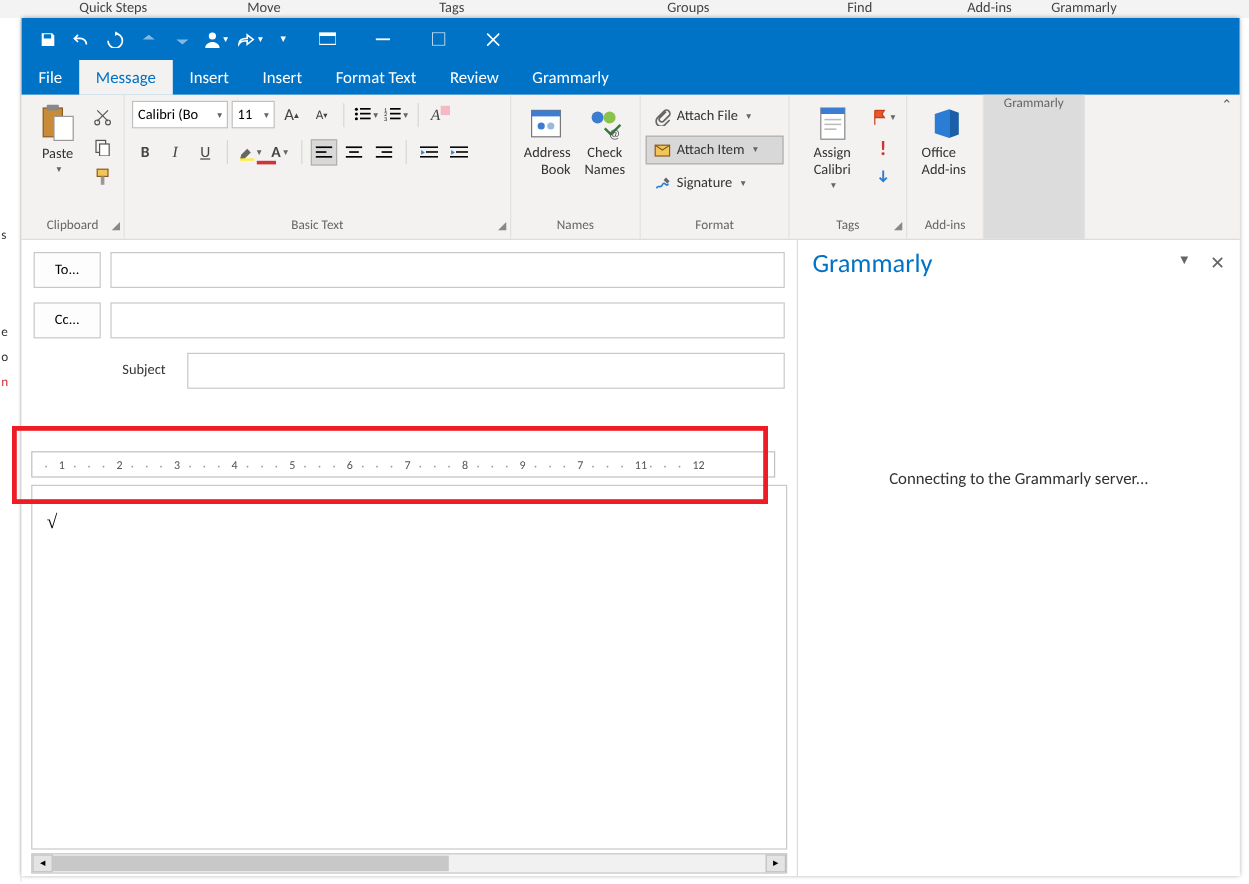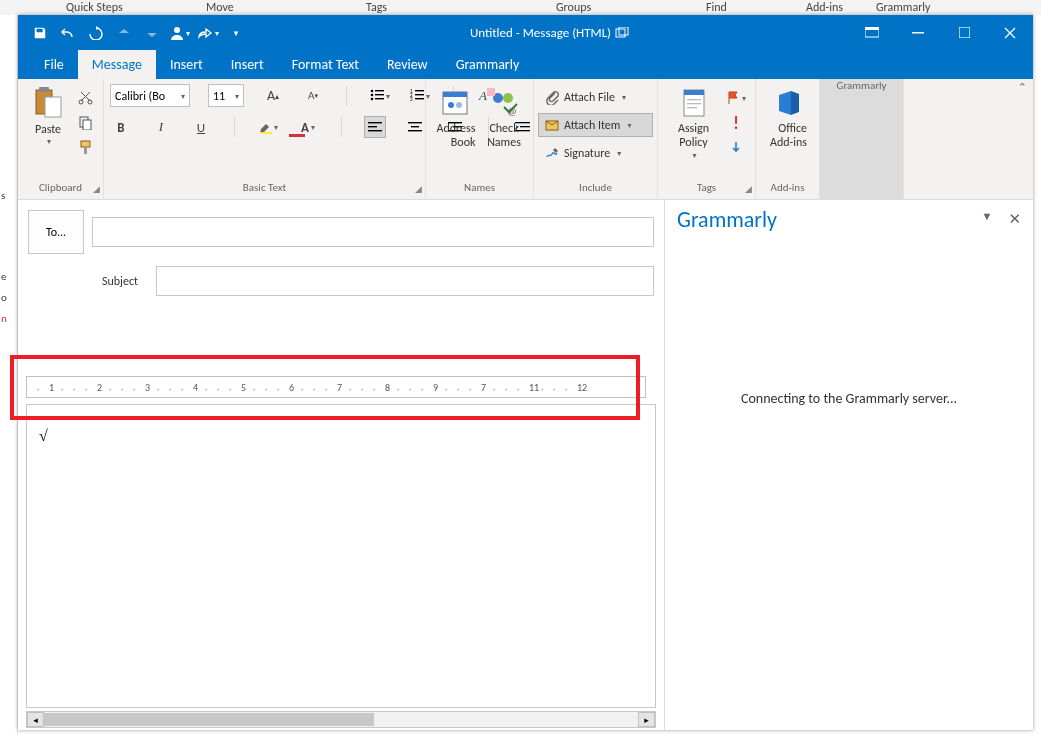--- a/index.html
+++ b/index.html
@@ -9,46 +9,46 @@
 .leftfrag { position:absolute; left:0; top:15px; width:18px; height:720px; background:#fff; font-size:11px; color:#333; overflow:hidden; border-right:#e6e6e6 1px solid;}
 .leftfrag div { padding:4px 1px; white-space:pre-wrap; word-break:break-all;}
 .window { position:absolute; left:18px; top:15px; width:1015px; height:715px; background:#fff; box-shadow:0 0 4px rgba(0,0,0,0.4);}
 .titlebar { height:35px; background:#0173c7; color:#fff; display:flex; align-items:center;}
 .qat { display:flex; align-items:center; gap:0; padding-left:8px;}
 .qat .qbtn { width:28px; height:28px; display:flex; align-items:center; justify-content:center; color:#fff; font-size:13px;}
 .qbtn svg { fill:#fff; }
 .title { flex:1; text-align:center; font-size:13px; display:flex; align-items:center; justify-content:center; gap:4px;}
 .wincontrols { display:flex;}
 .wincontrols .wc { width:46px; height:30px; display:flex; align-items:center; justify-content:center;}
-.tabbar { height:29px; background:#0173c7; display:flex; align-items:flex-end; padding-left:12px; gap:0;}
+.tabbar { height:29px; background:#0173c7; display:flex; align-items:flex-end; gap:0;}
 .tabbar .tab { padding:6px 14px; color:#fff; font-size:14px; cursor:pointer;}
 .tabbar .tab.active { background:#f3f2f1; color:#0173c7;}
 .tabbar .tellme { display:flex; align-items:center; gap:6px; color:#fff; font-size:14px; padding:6px 10px;}
 .ribbon { height:121px; background:#f3f2f1; border-bottom:1px solid #dcdcdc; display:flex;}
 .group { border-right:1px solid #e1e1e1; display:flex; flex-direction:column; }
 .group-body { flex:1; display:flex; align-items:flex-start; padding:5px 6px 0 6px;}
 .group-label { height:18px; font-size:11px; color:#666; text-align:center; position:relative;}
 .group-label .dl { position:absolute; right:3px; top:2px; font-size:9px; color:#888;}
 .bigbtn { display:flex; flex-direction:column; align-items:center; justify-content:flex-start; padding:3px 6px; font-size:12px; color:#333; min-width:48px;}
 .bigbtn .icn { width:32px; height:32px; margin-bottom:3px; display:flex; align-items:center; justify-content:center;}
 .smallstack { display:flex; flex-direction:column; gap:3px; padding:2px;}
 .smallbtn { width:22px; height:22px; display:flex; align-items:center; justify-content:center; font-size:13px; color:#555;}
-.fontrow { display:flex; align-items:center; gap:18px; margin-bottom:5px;}
+.fontrow { display:flex; align-items:center; gap:3px; margin-bottom:5px;}
 .fontname { width:80px; height:23px; border:1px solid #c0c0c0; background:#fff; font-size:12px; padding:2px 4px; display:flex; align-items:center; overflow:hidden;}
 .fontsize { width:36px; height:23px; border:1px solid #c0c0c0; background:#fff; font-size:12px; padding:2px 4px; display:flex; align-items:center;}
 .mini { width:22px; height:22px; display:flex; align-items:center; justify-content:center; font-size:13px; color:#444; border:1px solid transparent;}
 .attach { display:flex; align-items:center; gap:5px; height:24px; padding:2px 6px; border:1px solid transparent; font-size:12px; color:#333;}
 .attach.sel { background:#d8d8d8; border:1px solid #b0b0b0;}
 .composeArea { display:flex; height: calc(100% - 185px);}
 .leftpane { flex:0 0 647px; border-right:1px solid #dcdcdc; position:relative; background:#fff;}
 .headerfields { padding:10px 10px 8px 10px;}
 .fieldrow { display:flex; align-items:center; gap:8px; margin-bottom:6px;}
 .sendbox { width:56px; height:92px; border:1px solid #c8c8c8; display:flex; flex-direction:column; align-items:center; justify-content:center; font-size:12px; color:#333; gap:10px;}
 .fieldsright { flex:1; display:flex; flex-direction:column; gap:6px;}
-.addrbtn { width:56px; height:44px; border:1px solid #c8c8c8; background:#fdfdfd; font-size:12px; display:flex; align-items:center; justify-content:center; cursor:pointer;}
+.addrbtn { width:56px; height:30px; border:1px solid #c8c8c8; background:#fdfdfd; font-size:12px; display:flex; align-items:center; justify-content:center; cursor:pointer;}
 .addrinput { flex:1; height:30px; border:1px solid #c8c8c8; background:#fff; padding:2px 5px; font-size:12px;}
 .subjectlbl { width:56px; font-size:12px; text-align:center; color:#333;}
 .redbox { position:absolute; border:4px solid #ee1c25; left: -8px; top: 155px; width: 630px; height: 65px; pointer-events:none; z-index:5;}
 .ruler { position:absolute; left:8px; top:176px; height:22px; width:620px; background:#fff; border:1px solid #c0c0c0; font-size:10px; color:#555; display:flex; align-items:center; overflow:hidden; }
 .rulerinner { position:relative; width:100%; height:100%;}
 .rulerinner span { position:absolute; top:4px; font-size:10px;}
 .body { position:absolute; left:8px; top:204px; right:8px; bottom:22px; border:1px solid #c8c8c8; overflow:auto;}
 .body .tickmark { position:absolute; left:12px; top:22px; font-size:16px; font-family:serif;}
 .hscroll { position:absolute; left:8px; right:8px; bottom:2px; height:17px; border:1px solid #c8c8c8; background:#f1f1f1; display:flex; align-items:center;}
 .hscroll .arrow { width:17px; height:15px; background:#e4e4e4; border:1px solid #c0c0c0; display:flex; align-items:center; justify-content:center; font-size:9px;}
@@ -122,27 +122,20 @@
           </svg>
           <span class="dcaret" style="color:#fff">▾</span>
         </div>
       <div class="qbtn">
           <svg width="16" height="14">
             <path fill="none" stroke="#fff" stroke-width="1.3" d="M2 11c0-4 3-5 7-5V3l5 4-5 4V8c-3 0-5 0-7 3z"></path>
           </svg>
           <span class="dcaret" style="color:#fff">▾</span>
         </div>
       <div class="qbtn" style="font-size:9px">▾</div>
-    </div>
-    <div class="title">
-      <span>Untitled  -  Message (HTML)</span>
-      <svg width="14" height="12">
-          <rect x="1" y="2" width="9" height="8" fill="none" stroke="#fff"></rect>
-          <rect x="4" y="0" width="9" height="8" fill="none" stroke="#fff"></rect>
-        </svg>
     </div>
     <div class="wincontrols">
       <div class="wc">
           <svg width="14" height="12">
             <rect x="0" y="0" width="14" height="10" fill="none" stroke="#fff"></rect>
             <rect x="0" y="0" width="14" height="3" fill="#fff"></rect>
           </svg>
         </div>
       <div class="wc">
           <svg width="12" height="12">
@@ -364,36 +357,36 @@
           </div>
         <div class="attach">
             <svg width="14" height="14">
               <path d="M2 11c2-4 3 1 5-3s3 3 5-1" fill="none" stroke="#2b7cd3" stroke-width="1.4"></path>
               <path d="M10 2l3 3-2 2-3-3z" fill="#666"></path>
             </svg>
             <span>Signature</span>
             <span class="dcaret">▾</span>
           </div>
       </div>
-      <div class="group-label"><span>Include</span></div>
+      <div class="group-label"><span>Format</span></div>
     </div>
 
     <div class="group" style="width:98px">
       <div class="group-body">
         <div class="bigbtn" style="min-width:50px">
           <div class="icn">
               <svg width="28" height="30">
                 <rect x="4" y="2" width="20" height="26" fill="#fff" stroke="#888"></rect>
                 <rect x="4" y="2" width="20" height="5" fill="#3c7dd1"></rect>
                 <rect x="7" y="11" width="14" height="1.3" fill="#bbb"></rect>
                 <rect x="7" y="15" width="14" height="1.3" fill="#bbb"></rect>
                 <rect x="7" y="19" width="10" height="1.3" fill="#bbb"></rect>
               </svg>
             </div>
-          <span style="text-align:center;line-height:1.15">Assign Policy</span>
+          <span style="text-align:center;line-height:1.15">Assign Calibri</span>
             <span class="dcaret">▾</span>
         </div>
         <div class="smallstack" style="padding-top:3px">
           <div class="smallbtn">
               <svg width="14" height="14">
                 <path d="M3 1v12M3 1h8l-2 3 2 3H3" fill="#e8562a" stroke="#c43d15"></path>
               </svg>
               <span class="dcaret">▾</span>
             </div>
           <div class="smallbtn" style="color:#d13438;font-weight:bold;font-size:17px">!</div>
@@ -409,41 +402,45 @@
 
     <div class="group" style="width:64px">
       <div class="group-body">
         <div class="bigbtn">
           <div class="icn">
               <svg width="30" height="28">
                 <path d="M6 6l12-4v24l-12-4z" fill="#2b7cd3"></path>
                 <path d="M18 2l8 3v18l-8 3z" fill="#1a5fa8"></path>
               </svg>
             </div>
-          <span style="text-align:right;line-height:1.15">Office Add-ins</span>
+          <span style="text-align:left;line-height:1.15">Office Add-ins</span>
         </div>
       </div>
       <div class="group-label"><span>Add-ins</span></div>
     </div>
 
     <div class="group" style="width:84px;background:#dcdcdc">
       <div class="group-label"><span>Grammarly</span></div>
     </div>
     <div style="flex:1;position:relative">
         <span class="collapse-caret">⌃</span>
       </div>
   </div>
 
   <div class="composeArea">
     <div class="leftpane">
       <div class="headerfields">
         <div style="display:flex;gap:10px">
           <div class="fieldsright">
             <div class="fieldrow">
                 <div class="addrbtn">To...</div>
+                <input class="addrinput" style="">
+              </div>
+            <div class="fieldrow">
+                <div class="addrbtn">Cc...</div>
                 <input class="addrinput" style="">
               </div>
           </div>
         </div>
         <div class="fieldrow" style="margin-top:6px">
           <div style="width:56px"></div>
           <div class="subjectlbl">Subject</div>
           <input class="addrinput" style="">
         </div>
       </div>

